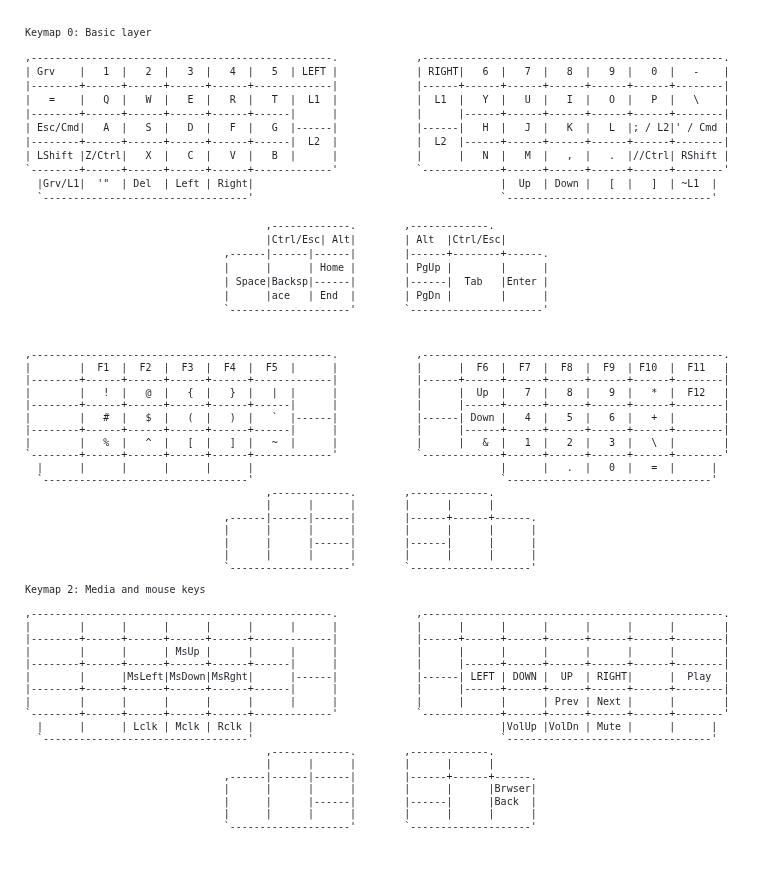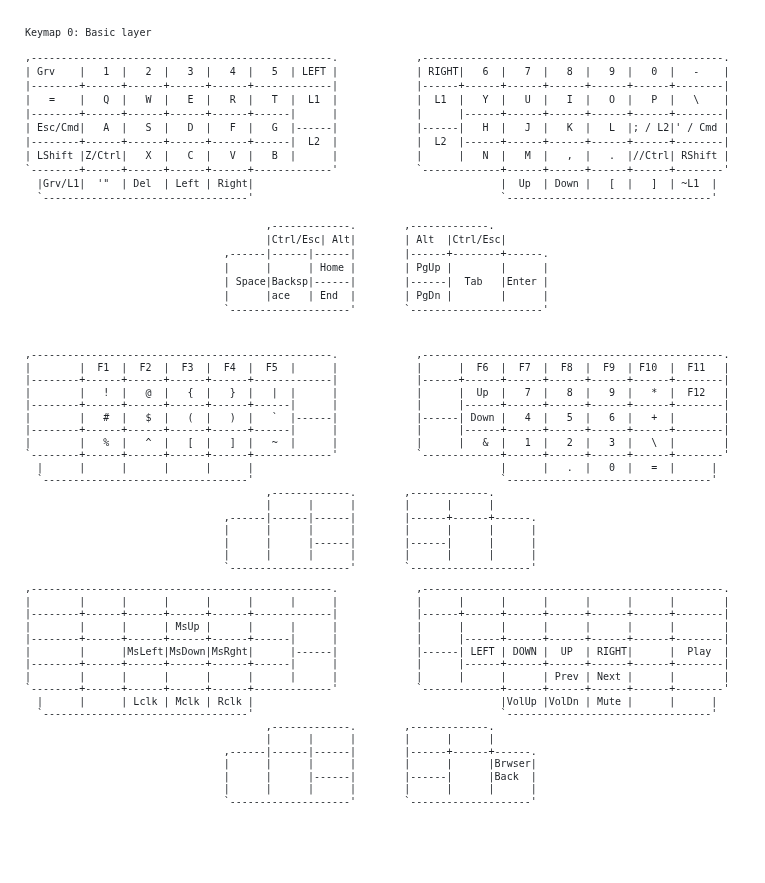--- a/index.html
+++ b/index.html
@@ -84,20 +84,21 @@
                                         ,-------------.        ,-------------.
                                         |      |      |        |      |      |
                                  ,------|------|------|        |------+------+------.
                                  |      |      |      |        |      |      |      |
                                  |      |      |------|        |------|      |      |
                                  |      |      |      |        |      |      |      |
                                  `--------------------'        `--------------------'</pre>
   </section>
 
   <section>
+    <div class="keymap-title">Keymap 2: Media and mouse keys</div>
     <pre class="keymap-art art-2">,--------------------------------------------------.             ,--------------------------------------------------.
 |        |      |      |      |      |      |      |             |      |      |      |      |      |      |        |
 |--------+------+------+------+------+-------------|             |------+------+------+------+------+------+--------|
 |        |      |      | MsUp |      |      |      |             |      |      |      |      |      |      |        |
 |--------+------+------+------+------+------|      |             |      |------+------+------+------+------+--------|
 |        |      |MsLeft|MsDown|MsRght|      |------|             |------| LEFT | DOWN |  UP  | RIGHT|      |  Play  |
 |--------+------+------+------+------+------|      |             |      |------+------+------+------+------+--------|
 |        |      |      |      |      |      |      |             |      |      |      | Prev | Next |      |        |
 `--------+------+------+------+------+-------------'             `-------------+------+------+------+------+--------'
   |      |      | Lclk | Mclk | Rclk |                                         |VolUp |VolDn | Mute |      |      |

